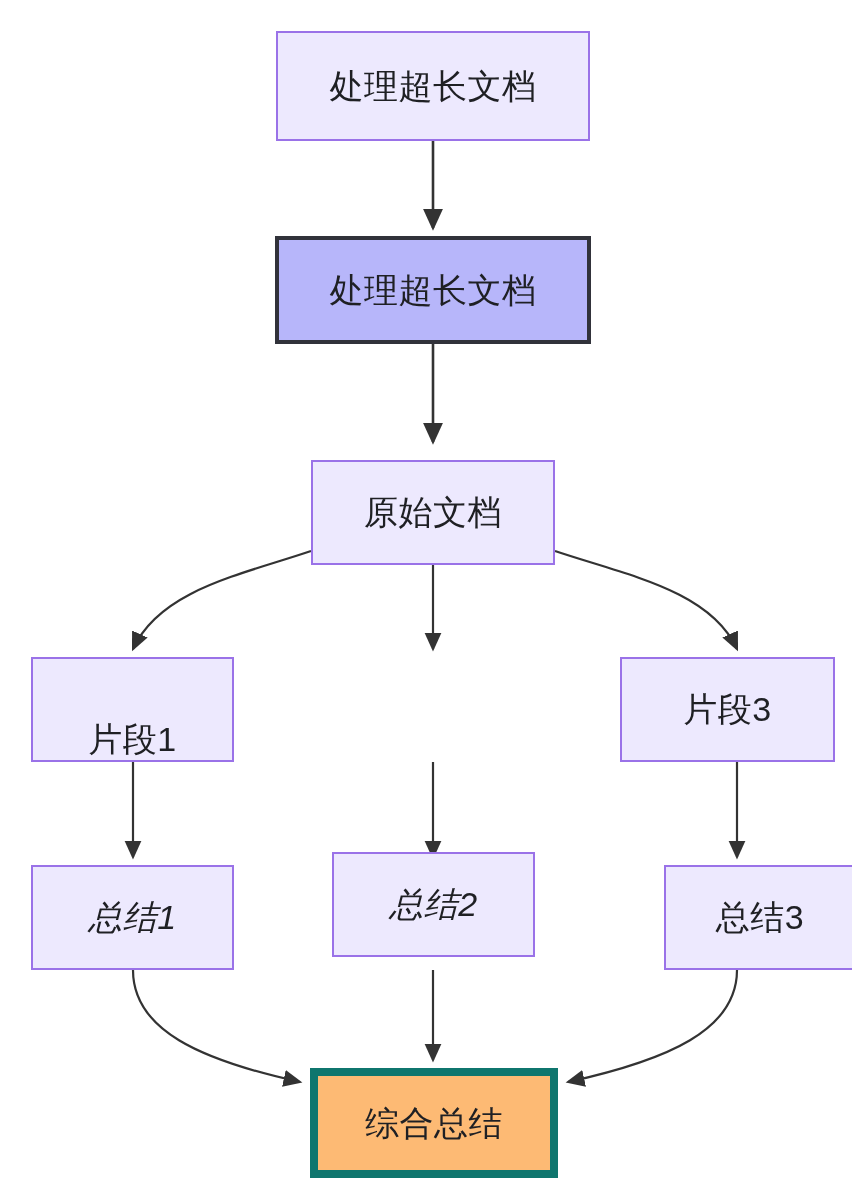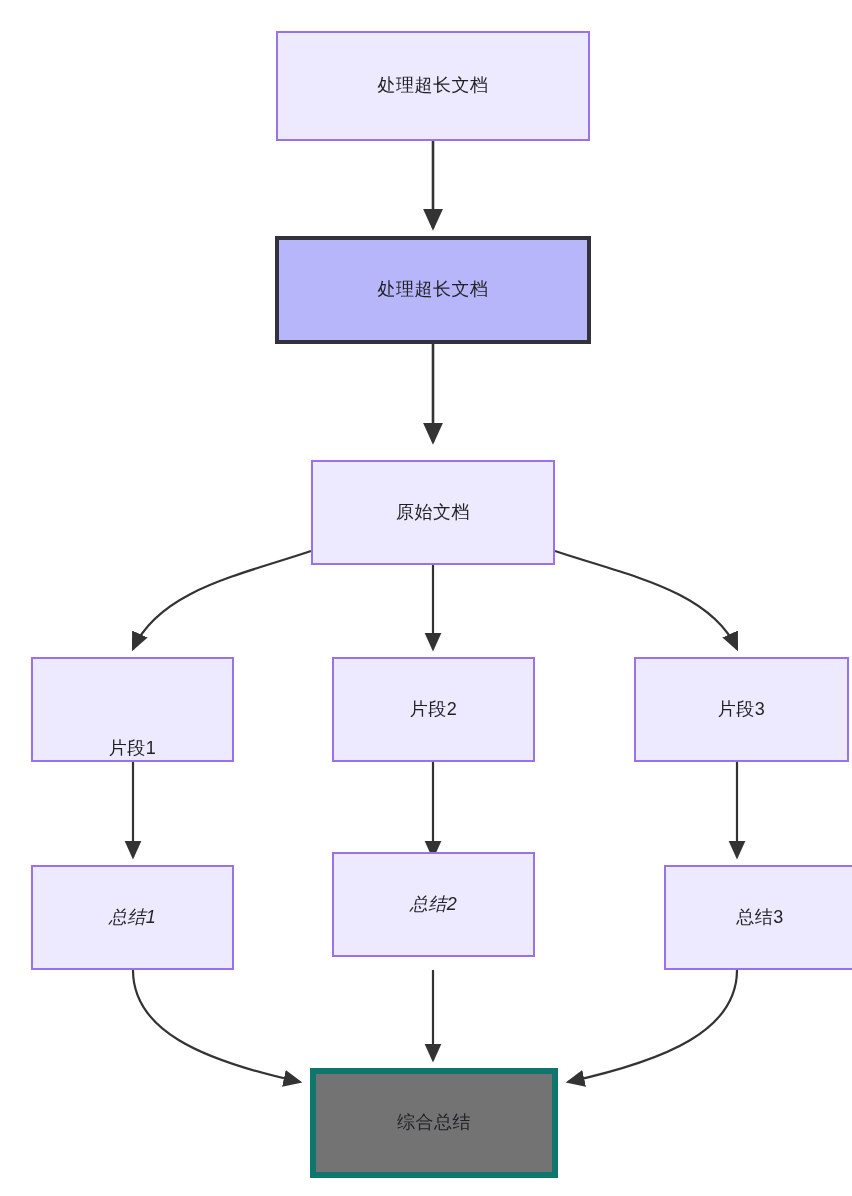--- a/index.html
+++ b/index.html
@@ -35,48 +35,48 @@
   .node {
     position: absolute;
     box-sizing: border-box;
     display: flex;
     align-items: center;
     justify-content: center;
     text-align: center;
     background: #ede9fe;
     border: 2px solid #9a72e8;
     color: #1f2024;
-    font-size: 18px;
+    font-size: 34px;
     line-height: 1.2;
     letter-spacing: 0.5px;
     white-space: nowrap;
   }
 
   .node.highlight {
     background: #b7b6fa;
     border: 4px solid #31323a;
   }
 
   .node.terminal {
-    background: #737373;
-    border: 6px solid #0f766e;
+    background: #fdba74;
+    border: 8px solid #0f766e;
   }
 
   .node-label {
     display: block;
   }
 
   
   #node-doc-input     { left: 276px; top: 31px;   width: 314px; height: 110px; }
   #node-strategy      { left: 275px; top: 236px;  width: 316px; height: 108px; }
   #node-original-doc  { left: 311px; top: 460px;  width: 244px; height: 105px; }
 
   #node-chunk-1       { left: 31px;  top: 657px;  width: 203px; height: 105px; align-items: flex-end; }
   #node-chunk-2       { left: 332px; top: 657px;  width: 203px; height: 105px; }
-  #node-chunk-3       { left: 634px; top: 657px;  width: 215px; height: 105px; }
+  #node-chunk-3       { left: 620px; top: 657px;  width: 215px; height: 105px; }
 
   #node-summary-1     { left: 31px;  top: 865px;  width: 203px; height: 105px; font-style: italic; }
   #node-summary-2     { left: 332px; top: 852px;  width: 203px; height: 105px; font-style: italic; }
   #node-summary-3     { left: 664px; top: 865px;  width: 192px; height: 105px; }
 
   #node-final-summary { left: 310px; top: 1068px; width: 248px; height: 110px; }
 </style>
 </head>
 <body>
 
@@ -121,23 +121,20 @@
   </div>
 
   <div class="node" id="node-original-doc">
     <span class="node-label">原始文档</span>
   </div>
 
   <div class="node" id="node-chunk-1">
     <span class="node-label">片段1</span>
   </div>
 
-  <div class="node" id="node-chunk-2">
-    <span class="node-label">片段2</span>
-  </div>
 
   <div class="node" id="node-chunk-3">
     <span class="node-label">片段3</span>
   </div>
 
   <div class="node" id="node-summary-1">
     <span class="node-label">总结1</span>
   </div>
 
   <div class="node" id="node-summary-2">

